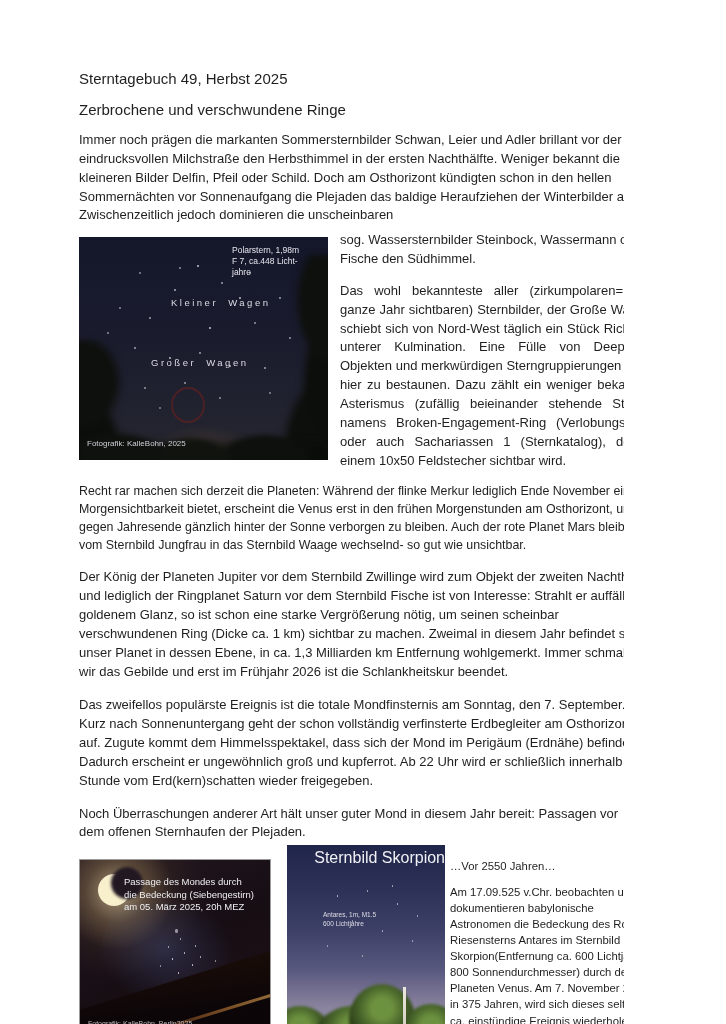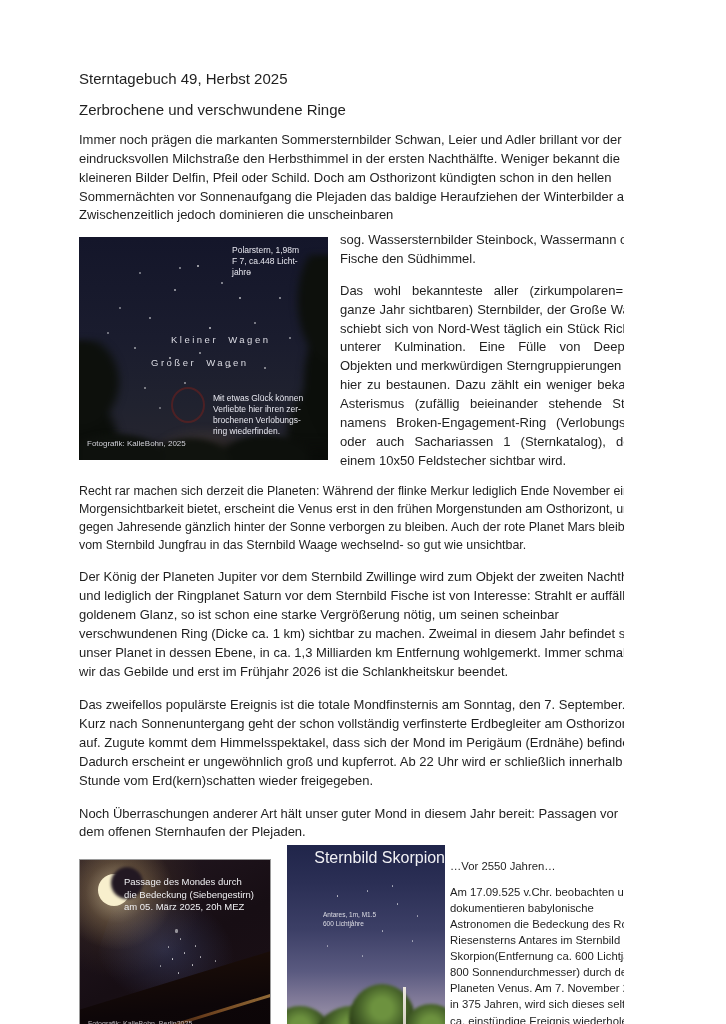--- a/index.html
+++ b/index.html
@@ -130,29 +130,23 @@
         <div class="sky-stars"></div>
         <div class="sky-tree-right"></div>
         <div class="sky-tree-left"></div>
         <div class="sky-glow"></div>
         <div class="sky-tree-bottom"></div>
         <div class="sky-note note-polaris">
           <div>Polarstern, 1,98m</div>
           <div>F 7, ca.448 Licht-</div>
           <div>jahre</div>
         </div>
-        <div class="wagen-label label-kleiner" style="letter-spacing: 2.5px; word-spacing: 5px; margin-top: 37px;">Kleiner Wagen</div>
+        <div class="wagen-label label-kleiner" style="letter-spacing: 2.5px; word-spacing: 5px;">Kleiner Wagen</div>
         <div class="wagen-label label-grosser" style="letter-spacing: 2.5px; word-spacing: 5px;">Großer Wagen</div>
         <div class="ring-circle"></div>
-        <div class="sky-note note-ring">
-          <div>Mit etwas Glück können</div>
-          <div>Verliebte hier ihren zer-</div>
-          <div>brochenen Verlobungs-</div>
-          <div>ring wiederfinden.</div>
-        </div>
         <div class="sky-credit">Fotografik: KalleBohn, 2025</div>
       </div>
 
       <p class="body" style="margin-top:6px;">sog. Wassersternbilder Steinbock, Wassermann oder Fische den Südhimmel.</p>
       <p class="body just">Das wohl bekannteste aller (zirkumpolaren= das ganze Jahr sichtbaren) Sternbilder, der Große Wagen, schiebt sich von Nord-West täglich ein Stück Richtung unterer Kulmination. Eine Fülle von Deep-Sky-Objekten und merkwürdigen Sterngruppierungen gibt's hier zu bestaunen. Dazu zählt ein weniger bekannter Asterismus (zufällig beieinander stehende Sterne) namens Broken-Engagement-Ring (Verlobungsring), oder auch Sachariassen 1 (Sternkatalog), der in einem 10x50 Feldstecher sichtbar wird.</p>
       <p class="body smallish">Recht rar machen sich derzeit die Planeten: Während der flinke Merkur lediglich Ende November eine Morgensichtbarkeit bietet, erscheint die Venus erst in den frühen Morgenstunden am Osthorizont, um gegen Jahresende gänzlich hinter der Sonne verborgen zu bleiben. Auch der rote Planet Mars bleibt- vom Sternbild Jungfrau in das Sternbild Waage wechselnd- so gut wie unsichtbar.</p>
     </div>
     <div class="clear"></div>
 
     <p class="body">Der König der Planeten Jupiter vor dem Sternbild Zwillinge wird zum Objekt der zweiten Nachthälfte und lediglich der Ringplanet Saturn vor dem Sternbild Fische ist von Interesse: Strahlt er auffällig in goldenem Glanz, so ist schon eine starke Vergrößerung nötig, um seinen scheinbar verschwundenen Ring (Dicke ca. 1 km) sichtbar zu machen. Zweimal in diesem Jahr befindet sich unser Planet in dessen Ebene, in ca. 1,3 Milliarden km Entfernung wohlgemerkt. Immer schmaler wir das Gebilde und erst im Frühjahr 2026 ist die Schlankheitskur beendet.</p>

